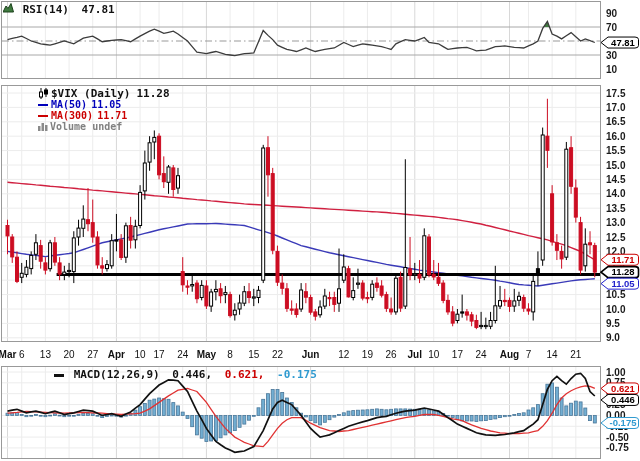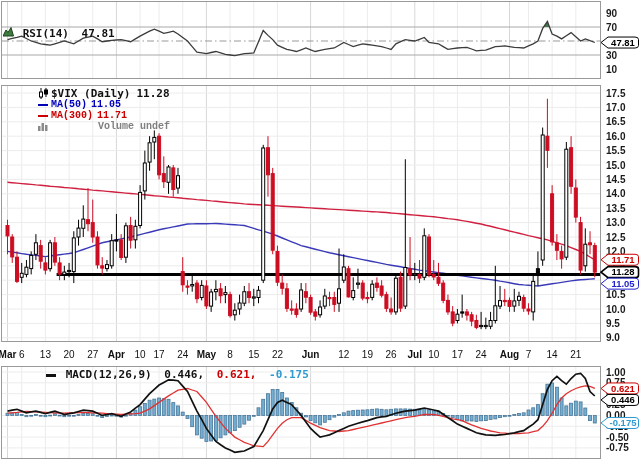--- a/index.html
+++ b/index.html
@@ -3,24 +3,24 @@
 <meta charset="utf-8">
 <style>
   html,body{margin:0;padding:0;}
   body{width:640px;height:461px;position:relative;background:#fff;overflow:hidden;
        font-family:"Liberation Sans",sans-serif;}
   #chart-svg{position:absolute;left:0;top:0;}
   .legend{position:absolute;white-space:nowrap;font-family:"DejaVu Sans Mono",monospace;
           font-weight:bold;color:#111;line-height:11px;}
   .legend .row{height:11px;display:flex;align-items:center;}
   .lg-main{font-size:11px;}
-  .lg-sub{font-size:10px;font-family:Liberation Mono, monospace;}
+  .lg-sub{font-size:10px;}
   .blue{color:#0000bb;}
   .red{color:#cc0000;}
-  .gray{color:#808080;gap:48px;}
+  .gray{color:#808080;}
   .lblue{color:#2f9ad0;}
   .swatch{display:inline-block;width:10px;height:2px;margin-right:3px;vertical-align:middle;}
   .icon{display:inline-block;margin-right:2px;line-height:0;}
   .sp{display:inline-block;width:6px;}
 </style>
 </head>
 <body>
 
 <svg id="chart-svg" width="640" height="461">
     <g>
@@ -849,21 +849,21 @@
       <text x="433.7" y="358" text-anchor="middle" font-size="10" font-weight="normal" font-family="&quot;Liberation Sans&quot;,sans-serif" fill="#111">10</text>
       <text x="457.4" y="358" text-anchor="middle" font-size="10" font-weight="normal" font-family="&quot;Liberation Sans&quot;,sans-serif" fill="#111">17</text>
       <text x="481.1" y="358" text-anchor="middle" font-size="10" font-weight="normal" font-family="&quot;Liberation Sans&quot;,sans-serif" fill="#111">24</text>
       <text x="509.5" y="358" text-anchor="middle" font-size="10" font-weight="bold" font-family="&quot;Liberation Sans&quot;,sans-serif" fill="#111">Aug</text>
       <text x="528.5" y="358" text-anchor="middle" font-size="10" font-weight="normal" font-family="&quot;Liberation Sans&quot;,sans-serif" fill="#111">7</text>
       <text x="552.1" y="358" text-anchor="middle" font-size="10" font-weight="normal" font-family="&quot;Liberation Sans&quot;,sans-serif" fill="#111">14</text>
       <text x="575.8" y="358" text-anchor="middle" font-size="10" font-weight="normal" font-family="&quot;Liberation Sans&quot;,sans-serif" fill="#111">21</text>
     </g>
   </svg>
 
-<div class="legend lg-main" style="left:3px;top:3px;margin-top:24px;">
+<div class="legend lg-main" style="left:3px;top:3px;">
   <span class="icon"><svg width="11" height="10">
         <polygon points="0,9 3,3 5,5.5 8,0.5 10.5,9" fill="#3f7a3f" stroke="#1c421c" stroke-width="1"></polygon>
       </svg></span>
   <span>RSI(14)</span><span class="sp"></span>
   <span>47.81</span>
 </div>
 
 <div class="legend" style="left:3px;top:88px;padding-left:35px;">
   <div class="row lg-main">
     <span class="icon"><svg width="11" height="11">
@@ -891,19 +891,19 @@
   <div class="row lg-sub gray">
     <span class="icon"><svg width="10" height="9">
           <rect x="0" y="4" width="2.5" height="5" fill="#8a8a8a"></rect>
           <rect x="3.5" y="1" width="2.5" height="8" fill="#8a8a8a"></rect>
           <rect x="7" y="3" width="2.5" height="6" fill="#8a8a8a"></rect>
         </svg></span>
     <span>Volume undef</span>
   </div>
 </div>
 
-<div class="legend lg-main" style="left:6px;top:369px;padding-left:40px;">
+<div class="legend lg-main" style="left:14px;top:369px;padding-left:40px;">
   <span class="swatch" style="background:#111;height:3px;"></span>
   <span>MACD(12,26,9)</span><span class="sp"></span>
   <span>0.446,</span><span class="sp"></span>
   <span class="red">0.621,</span><span class="sp"></span>
   <span class="lblue">-0.175</span>
 </div>
 
 </body></html>

